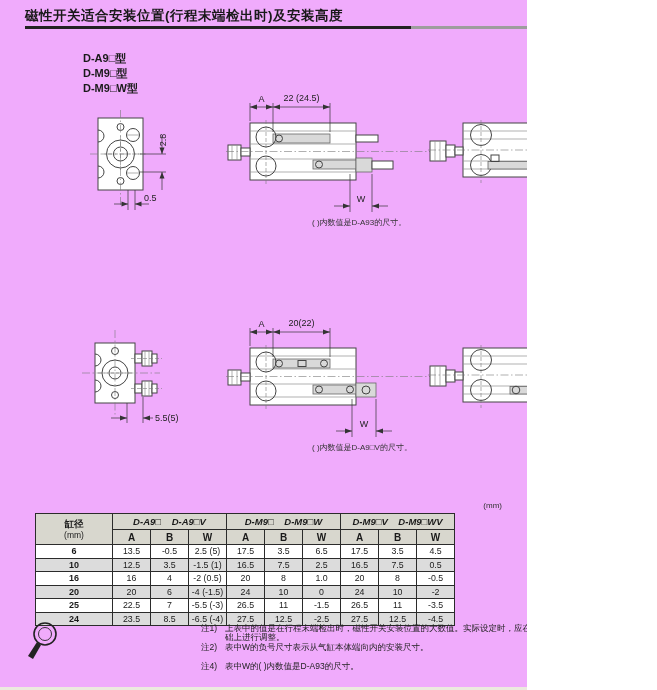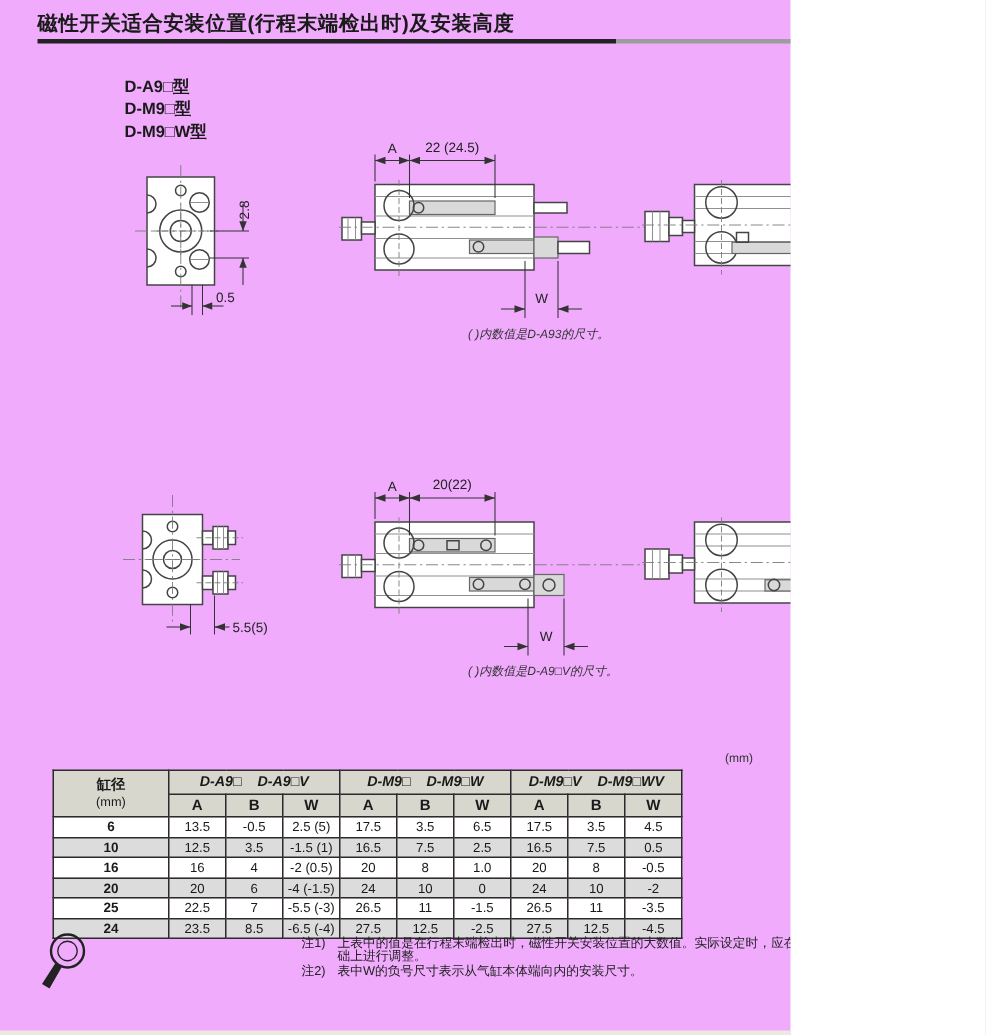--- a/index.html
+++ b/index.html
@@ -18,21 +18,21 @@
   svg .ln{stroke:#444;fill:none;stroke-width:1;}
   svg .fw{fill:#fff;stroke:#444;stroke-width:1;}
   svg .thin{stroke:#909090;fill:none;stroke-width:.7;}
   svg .cl{stroke:#7a7a7a;fill:none;stroke-width:.6;stroke-dasharray:8 2.5 1.5 2.5;}
   svg .dsh{stroke:#7a7a7a;fill:none;stroke-width:.6;stroke-dasharray:4 2;}
   svg .dim{stroke:#333;fill:none;stroke-width:.7;}
   svg .arr{fill:#333;stroke:none;}
   svg .band{fill:#d9d9d9;stroke:#666;stroke-width:.8;}
   svg text{font-family:"Liberation Sans","DejaVu Sans",sans-serif;font-size:9px;fill:#222;}
 
-  .diag-note{position:absolute;font-size:8px;color:#333;font-style:italic;}
+  .diag-note{position:absolute;font-size:8px;color:#333;}
   .note1{left:312px;top:217px;}
   .note2{left:312px;top:442px;}
 
   .unit-label{position:absolute;right:25px;top:501px;font-size:8px;color:#333;}
 
   table.spec{position:absolute;left:35px;top:513px;border-collapse:collapse;table-layout:fixed;
              width:419px;border:1.5px solid #2b2b2b;}
   .spec th,.spec td{border:1px solid #2b2b2b;text-align:center;padding:0;}
   .spec thead{border-bottom:1.5px solid #2b2b2b;}
   .spec thead th{background:#d8d7ce;}
@@ -426,16 +426,20 @@
       <span class="note-label">注1)</span>
       <span class="note-text">上表中的值是在行程末端检出时，磁性开关安装位置的大数值。实际设定时，应在确认磁性开关的动作状态基础上进行调整。</span>
     </div>
     <div class="note-row">
       <span class="note-label">注2)</span>
       <span class="note-text">表中W的负号尺寸表示从气缸本体端向内的安装尺寸。</span>
     </div>
     <div class="note-row">
       <span class="note-label">注3)</span>
     </div>
+    <div class="note-row">
+      <span class="note-label">注4)</span>
+      <span class="note-text">表中W的( )内数值是D-A93的尺寸。</span>
+    </div>
   </div>
 
   <div class="bottom-rule"></div>
 </div>
 
 </body></html>

